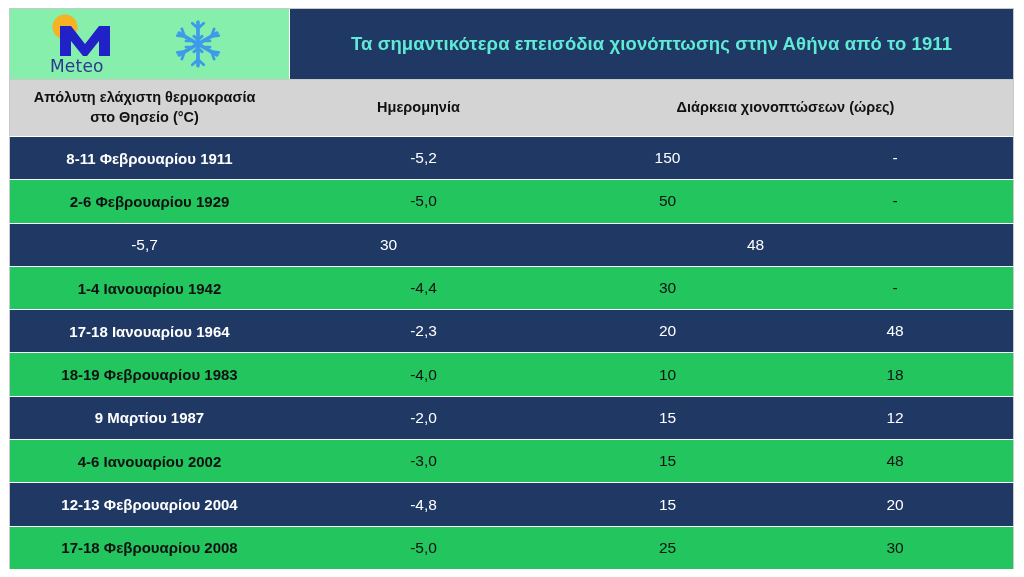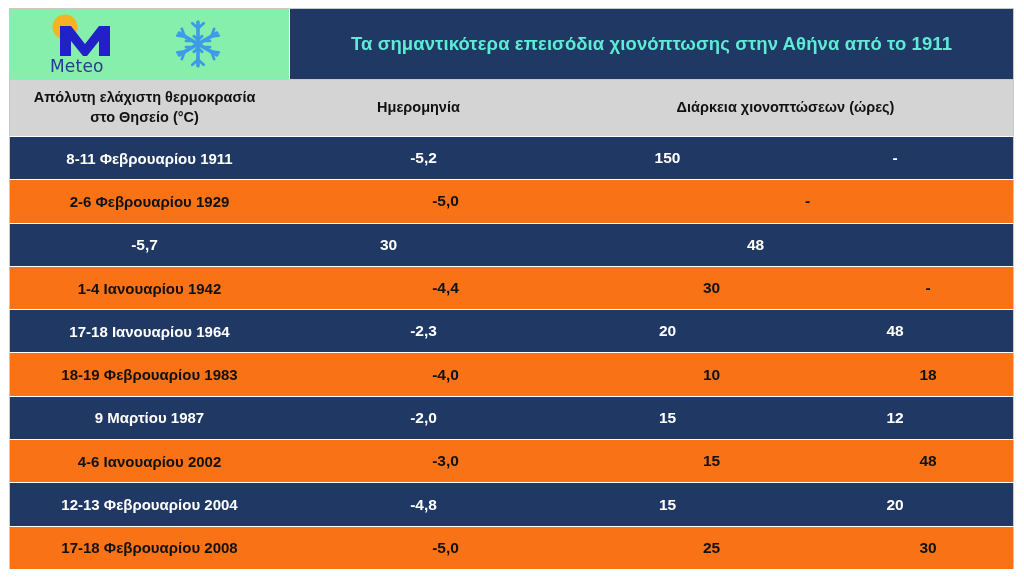--- a/index.html
+++ b/index.html
@@ -127,37 +127,36 @@
     border-right: 1px solid #c9c9c9;
     box-sizing: border-box;
   }
   .row.dark {
     background: #1f3864;
     color: #ffffff;
     border-top: 1px solid #ffffff;
     border-bottom: 1px solid #ffffff;
   }
   .row.light {
-    background: #f97316;
+    background: #22c55e;
     color: #111111;
-    gap: 22px;
   }
   .row .cell {
     display: flex;
     align-items: center;
     justify-content: center;
     text-align: left;
     font-size: 15px;
     box-sizing: border-box;
     padding: 0 6px;
   }
   .row .cell.c-date { font-weight: bold; font-size: 15px; }
   .row .cell.c-temp,
   .row .cell.c-snow,
-  .row .cell.c-dur { font-weight: bold; font-size: 15.5px; }
+  .row .cell.c-dur { font-weight: normal; font-size: 15.5px; }
 
   
   .meteo-word {
     position: absolute;
     left: 12px;
     bottom: -1px;
     font-size: 17px;
     color: #2a3b8f;
     font-family: "DejaVu Sans", sans-serif;
     letter-spacing: 0.2px;
@@ -231,20 +230,21 @@
     <div class="tbody" id="tbody">
         <div class="row dark">
           <div class="cell c-date">8-11 Φεβρουαρίου 1911</div>
           <div class="cell c-temp">-5,2</div>
           <div class="cell c-snow">150</div>
           <div class="cell c-dur">-</div>
         </div>
         <div class="row light">
           <div class="cell c-date">2-6 Φεβρουαρίου 1929</div>
           <div class="cell c-temp">-5,0</div>
+          <div class="cell c-snow">50</div>
           <div class="cell c-dur">-</div>
         </div>
         <div class="row dark">
           <div class="cell c-temp">-5,7</div>
           <div class="cell c-snow">30</div>
           <div class="cell c-dur">48</div>
         </div>
         <div class="row light">
           <div class="cell c-date">1-4 Ιανουαρίου 1942</div>
           <div class="cell c-temp">-4,4</div>

